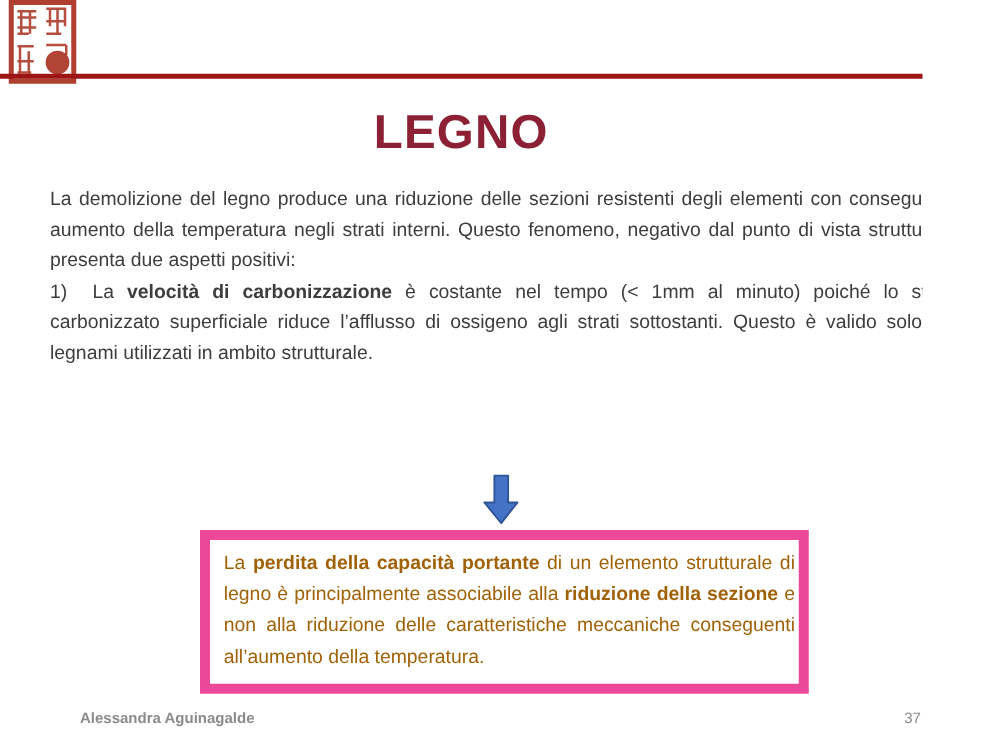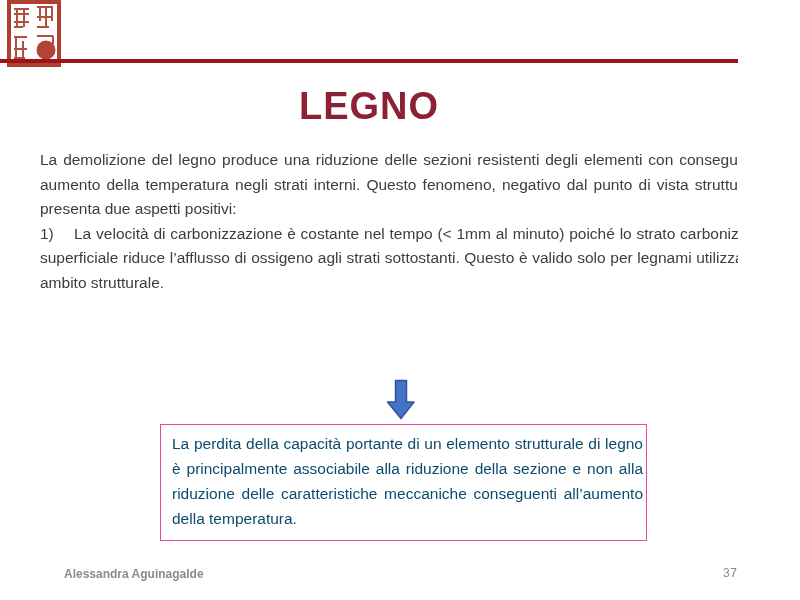--- a/index.html
+++ b/index.html
@@ -41,53 +41,52 @@
     left: 40px; top: 148px;
     width: 728px;
     font-size: 15.5px;
     line-height: 24.5px;
     color: #3d3d3d;
     text-align: justify;
   }
   .intro { }
   .item-1 { margin-bottom: 5px; }
   .item-num { display: inline-block; width: 34px; }
-  .bold { font-weight: normal; }
+  .bold { font-weight: bold; }
   .down-arrow {
     position: absolute;
     left: 386px; top: 379px;
     width: 30px; height: 41px;
   }
   .callout-box {
     position: absolute;
     left: 160px; top: 424px;
     width: 487px;
-    border: 1px solid #ec4899;
+    border: 8px solid #ec4899;
     background: #ffffff;
     padding: 6px 3px 9px 11px;
     font-size: 15.5px;
     line-height: 25px;
-    color: #0c4a6e;
+    color: #a16207;
     text-align: justify;
   }
   .footer-author {
     position: absolute;
     left: 64px; top: 567px;
     font-size: 12px;
     color: #8b8b8b;
     font-weight: bold;
   }
   .footer-page {
     position: absolute;
     left: 712px; top: 567px;
     width: 36px;
     text-align: center;
     font-size: 12px;
     color: #8b8b8b;
-    font-family: Liberation Mono, monospace;
   }
 </style>
 </head>
 <body>
 
 <div class="slide">
 
   <div class="seal">
     <svg width="58" height="69" viewBox="0 0 58 69" xmlns="http://www.w3.org/2000/svg">
       <rect x="4" y="2" width="50" height="63" fill="none" stroke="#A8301E" stroke-width="4" opacity="0.92"></rect>

